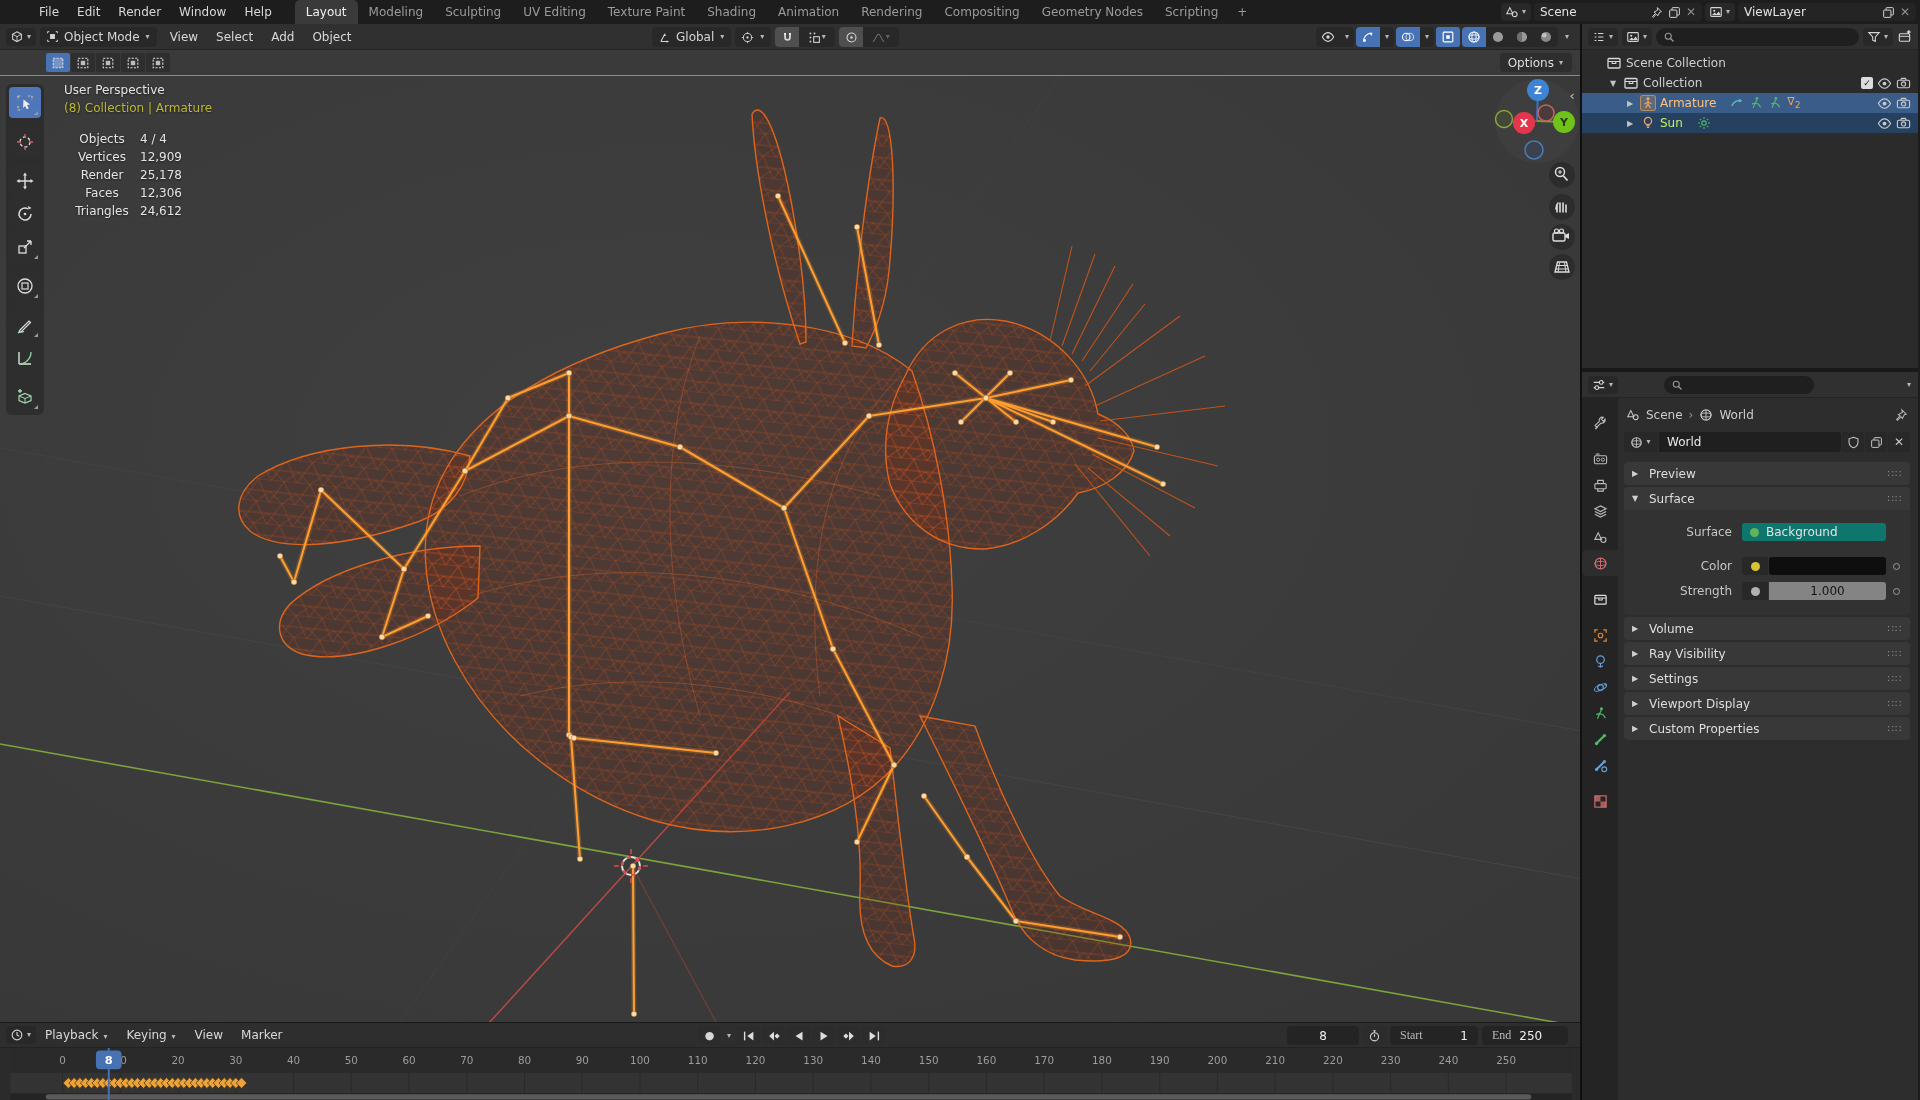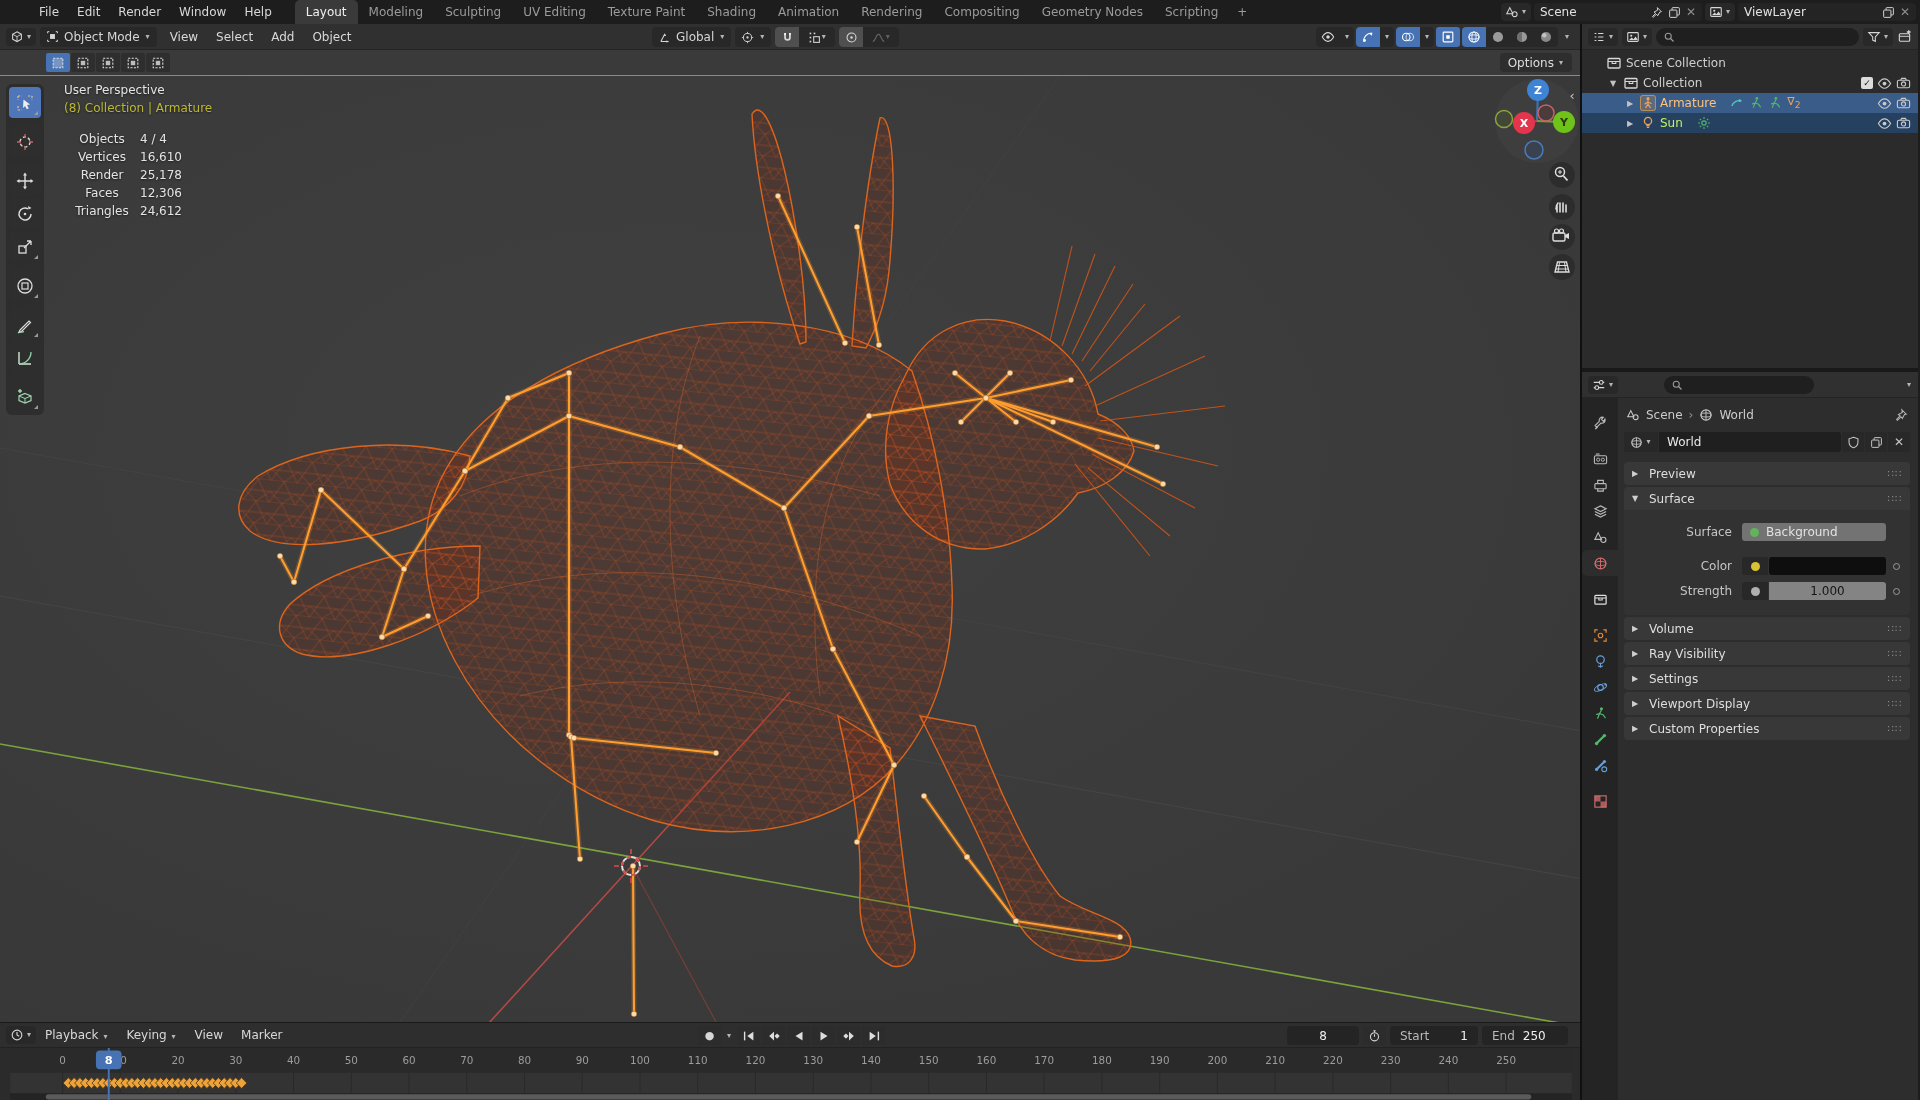--- a/index.html
+++ b/index.html
@@ -67,21 +67,21 @@
 
   
   #timeline { height:78px; display:flex; flex-direction:column; background:#2b2b2b; border-top:1px solid #191919; }
   #tl-header { height:25px; background:#2e2e2e; display:flex; align-items:center; padding:0 6px; position:relative; border-bottom:1px solid #222; }
   #tl-menus { display:flex; align-items:center; }
   #tl-transport { position:absolute; left:698px; top:3px; display:flex; align-items:center; gap:2px; }
   .tp-btn { width:23px; height:19px; background:#2c2c2c; border-radius:3px; display:flex; align-items:center; justify-content:center; }
   .tp-btn svg { width:14px; height:14px; }
   #tl-right { position:absolute; right:12px; top:3px; display:flex; align-items:center; gap:4px; }
   .tl-field { background:#242424; border-radius:4px; height:19px; display:flex; align-items:center; padding:0 10px; gap:8px; }
-  .tl-field .lab { color:#b9b9b9; }
+  .tl-field .lab { color:#b9b9b9;font-family:Liberation Serif, serif; }
   .tl-field .val { color:#efefef; }
   #tl-svg { display:block; }
 
   
   #outliner { height:344px; display:flex; flex-direction:column; background:#2b2b2b; }
   #outliner-header { height:26px; background:#303030; display:flex; align-items:center; gap:4px; padding:0 6px; border-bottom:1px solid #242424; }
   .search { flex:1; background:#1f1f1f; border-radius:10px; height:18px; display:flex; align-items:center; padding:0 7px; gap:5px; color:#9a9a9a; }
   #outliner-body { flex:1; padding-top:3px; overflow:hidden; }
   .ol-row { height:20px; display:flex; align-items:center; padding-right:7px; gap:4px; }
   .ol-row .disc { width:12px; text-align:center; font-size:8px; color:#c2c2c2; flex:0 0 auto; }
@@ -112,21 +112,21 @@
   .panel { background:#383838; border-radius:4px; margin:2px 2px; height:23px; display:flex; align-items:center; padding:0 8px; gap:7px; color:#dedede; }
   .panel .disc { font-size:8px; color:#cfcfcf; width:10px; }
   .panel .dots { margin-left:auto; color:#8a8a8a; font-size:10px; letter-spacing:1px; }
   .panel.open { border-radius:4px 4px 0 0; margin-bottom:0; }
   #surface-body { background:#323232; border-radius:0 0 4px 4px; margin:0 2px 2px 2px; padding:8px 6px 10px 0; }
   .prow { display:flex; align-items:center; height:22px; margin:3px 0; }
   .plabel { width:118px; text-align:right; padding-right:10px; color:#c5c5c5; flex:0 0 auto; }
   .sock { width:26px; height:18px; background:#282828; border-radius:3px 0 0 3px; display:flex; align-items:center; justify-content:center; margin-right:1px; flex:0 0 auto; }
   .sock .dot { width:9px; height:9px; border-radius:50%; }
   .pfield { flex:1; height:18px; border-radius:3px; display:flex; align-items:center; padding:0 8px; gap:7px; }
-  .pfield.dark { background:#737373; color:#e2e2e2; }
+  .pfield.dark { background:#0f766e; color:#e2e2e2; }
   .pfield.swatch { background:#0e0e0e; }
   .pfield.slider { background:#848484; color:#141414; justify-content:center; border-radius:0 3px 3px 0; }
   .pfield .ndot { width:9px; height:9px; border-radius:50%; background:#63b35c; }
   .adot { width:7px; height:7px; border-radius:50%; border:1.5px solid #9a9a9a; margin:0 4px 0 7px; flex:0 0 auto; }
   .adot.hidden { visibility:hidden; }
 </style>
 </head>
 <body>
 
 <div id="app">
@@ -681,21 +681,21 @@
         <div id="vp-stats">
           <div>User Perspective</div>
           <div id="vp-context">(8) Collection | Armature</div>
           <div id="vp-statlist">
               <div class="stat-row">
                 <span class="sl">Objects</span>
                 <span class="sv">4 / 4</span>
               </div>
               <div class="stat-row">
                 <span class="sl">Vertices</span>
-                <span class="sv">16,610</span>
+                <span class="sv">12,909</span>
               </div>
               <div class="stat-row">
                 <span class="sl">Render</span>
                 <span class="sv">25,178</span>
               </div>
               <div class="stat-row">
                 <span class="sl">Faces</span>
                 <span class="sv">12,306</span>
               </div>
               <div class="stat-row">

